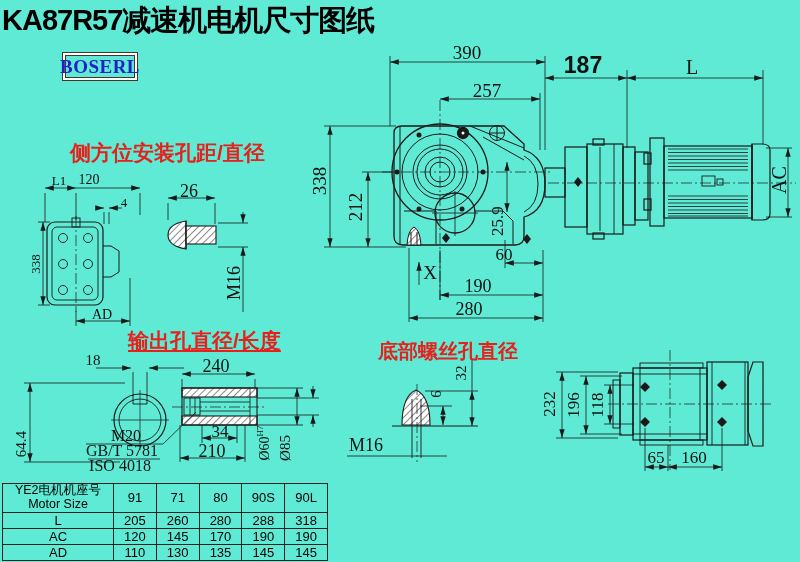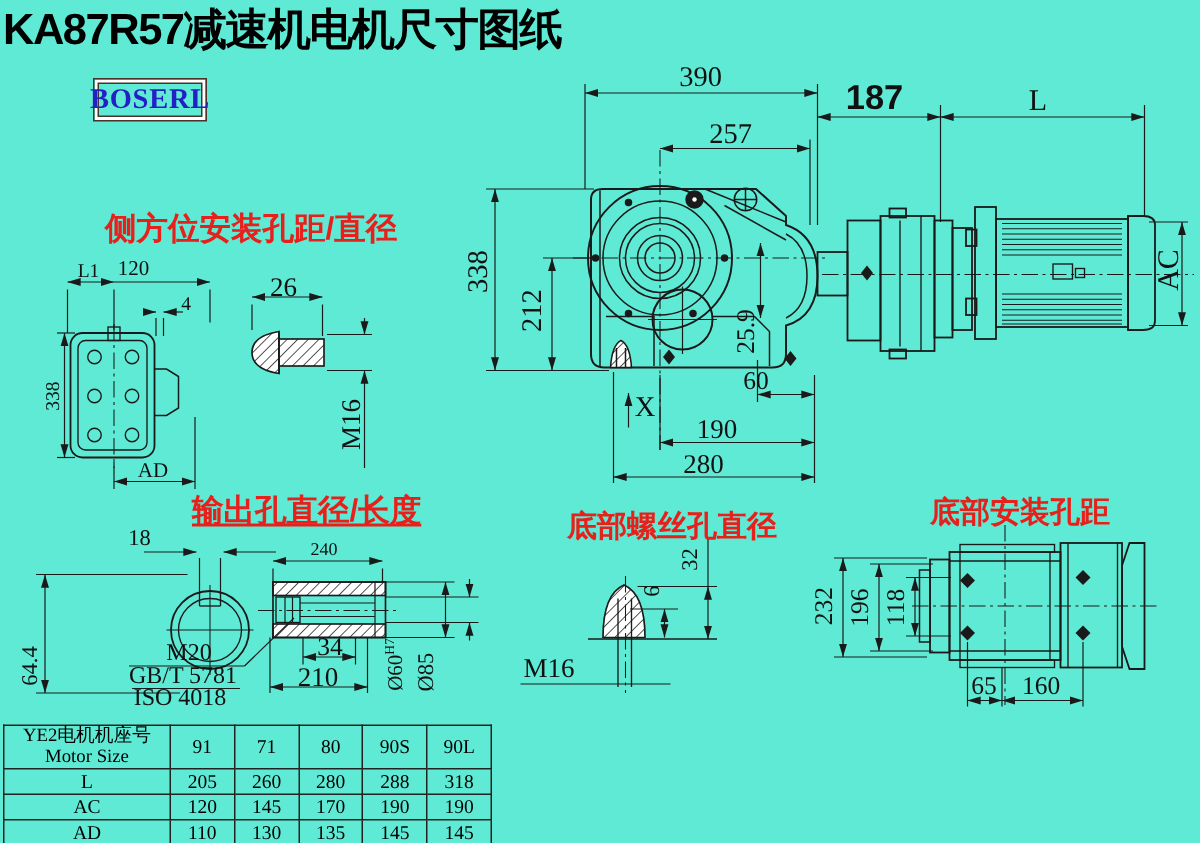--- a/index.html
+++ b/index.html
@@ -14,21 +14,21 @@
   .red{font-family:"Liberation Sans",sans-serif;font-weight:bold;color:var(--red,#e8201c);}
   .dim{font-family:"Liberation Serif",serif;color:#111;}
   .bold-sans{font-family:"Liberation Sans",sans-serif;font-weight:bold;}
   #logo{position:absolute;left:62px;top:52px;width:74px;height:27px;
         border:1px solid #4a332b;box-shadow:inset 0 0 0 2px #fff,inset 0 0 0 3px #4a332b;
         display:flex;align-items:center;justify-content:center;}
   #logo span{font-family:"Liberation Serif",serif;font-weight:bold;font-size:19px;
         color:var(--blue,#2320c6);letter-spacing:0.5px;}
   table.spec{position:absolute;left:2px;top:483px;width:326px;height:78px;
         border-collapse:collapse;table-layout:fixed;
-        font-family:Liberation Serif, serif;font-size:13px;color:#000;}
+        font-family:Liberation Sans, sans-serif;font-size:13px;color:#000;}
   table.spec td{border:1px solid #222;text-align:center;vertical-align:middle;padding:0;}
   table.spec td.c0{width:110px;}
   .hdr2{font-size:12.5px;line-height:1.1;}
   sup{font-size:9px;}
 </style>
 </head>
 <body>
 
 <div id="page" style="--red: #e8201c; --blue: #2320c6;">
 
@@ -315,21 +315,20 @@
 </svg>
 
   <div class="txt t-title" style="left:2px;top:6px;">KA87R57减速机电机尺寸图纸</div>
   <div id="logo">
       <span>BOSERL</span>
     </div>
 
   <div class="txt red" style="left:70px;top:142px;font-size:21px;">侧方位安装孔距/直径</div>
   <div class="txt red" style="left:128px;top:330px;font-size:21px;text-decoration:underline;">输出孔直径/长度</div>
   <div class="txt red" style="left:378px;top:341px;font-size:20px;">底部螺丝孔直径</div>
-  <div class="txt red" style="left:620px;top:332px;font-size:20px;">底部安装孔距</div>
 
   <span class="txt dim h" style="left:467px;top:52px;font-size:19px;">390</span>
   <span class="txt dim h" style="left:487px;top:90px;font-size:19px;">257</span>
   <span class="txt bold-sans h" style="left:583px;top:65px;font-size:23px;">187</span>
   <span class="txt dim h" style="left:692px;top:67px;font-size:20px;">L</span>
   <span class="txt dim v" style="left:319px;top:181px;font-size:19px;">338</span>
   <span class="txt dim v" style="left:355px;top:207px;font-size:19px;">212</span>
   <span class="txt dim v" style="left:497px;top:221px;font-size:17px;">25.9</span>
   <span class="txt dim v" style="left:779px;top:180px;font-size:20px;">AC</span>
   <span class="txt dim h" style="left:504px;top:254px;font-size:17px;">60</span>
@@ -340,21 +339,21 @@
   <span class="txt dim h" style="left:59px;top:180px;font-size:13px;">L1</span>
   <span class="txt dim h" style="left:89px;top:180px;font-size:14px;">120</span>
   <span class="txt dim h" style="left:124px;top:202px;font-size:13px;">4</span>
   <span class="txt dim v" style="left:35px;top:264px;font-size:13px;">338</span>
   <span class="txt dim h" style="left:102px;top:315px;font-size:14px;">AD</span>
   <span class="txt dim h" style="left:189px;top:191px;font-size:18px;">26</span>
   <span class="txt dim v" style="left:234px;top:283px;font-size:18px;">M16</span>
 
   <span class="txt dim h" style="left:93px;top:360px;font-size:15px;">18</span>
   <span class="txt dim v" style="left:21px;top:444px;font-size:15px;">64.4</span>
-  <span class="txt dim h" style="left:216px;top:366px;font-size:12px;text-align:right;">240</span>
+  <span class="txt dim h" style="left:216px;top:366px;font-size:18px;text-align:right;">240</span>
   <span class="txt dim h" style="left:220px;top:431px;font-size:17px;text-align:right;">34</span>
   <span class="txt dim h" style="left:212px;top:451px;font-size:18px;">210</span>
   <span class="txt dim v" style="left:264px;top:443px;font-size:14px;"><span>Ø60</span><sup>H7</sup></span>
   <span class="txt dim v" style="left:285px;top:448px;font-size:15px;">Ø85</span>
   <span class="txt dim h" style="left:126px;top:436px;font-size:16px;">M20</span>
   <span class="txt dim h" style="left:122px;top:451px;font-size:16px;">GB/T 5781</span>
   <span class="txt dim h" style="left:120px;top:466px;font-size:16px;">ISO 4018</span>
 
   <span class="txt dim v" style="left:461px;top:373px;font-size:15px;">32</span>
   <span class="txt dim v" style="left:436px;top:394px;font-size:15px;">6</span>

